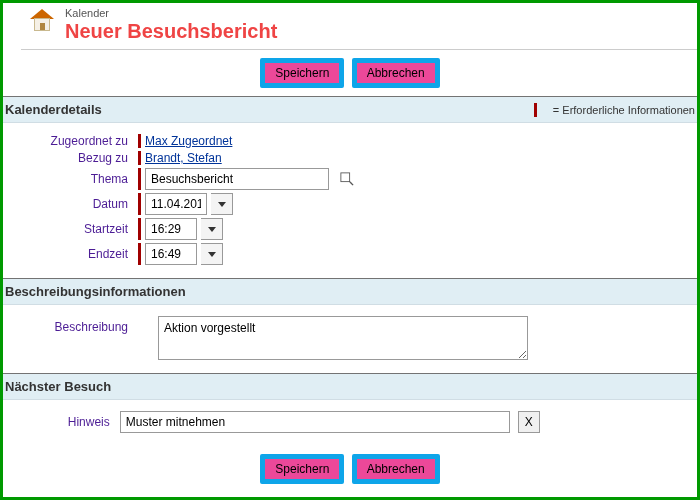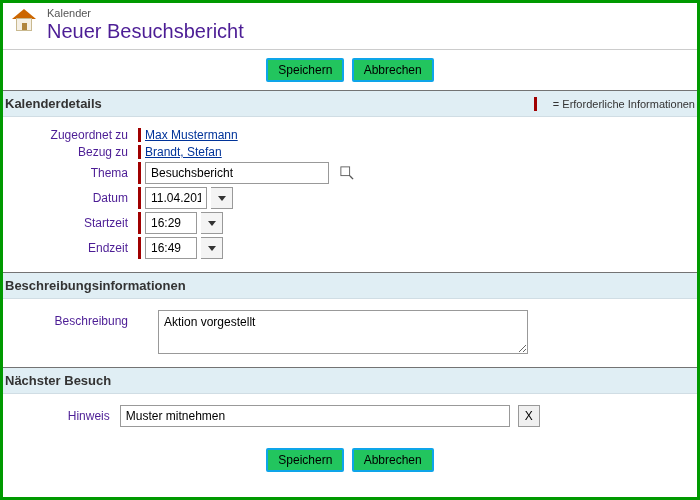--- a/index.html
+++ b/index.html
@@ -16,46 +16,47 @@
     background: #fff;
     position: relative;
     overflow: hidden;
   }
   .header {
     padding: 4px 8px 6px 8px;
     border-bottom: 1px solid #ccc;
     display: flex;
     align-items: flex-start;
     gap: 8px;
+    margin-left: 18px;
   }
   .header .icon-col {
     width: 28px;
     padding-top: 2px;
   }
   .header .txt-col { flex: 1; }
   .breadcrumb {
     font-size: 11px;
     color: #555;
   }
   .page-title {
     font-size: 20px;
-    font-weight: normal;
-    color: #4c1d95;
+    font-weight: bold;
+    color: #ef4444;
     margin-top: 1px;
   }
   .button-row {
     text-align: center;
     padding: 8px 0;
   }
   button.std {
     font-family: inherit;
     font-size: 12px;
     padding: 3px 10px;
-    background: #22c55e;
-    border: 2px solid #0ea5e9;
+    background: #ec4899;
+    border: 5px solid #0ea5e9;
     border-radius: 2px;
     cursor: pointer;
     margin: 0 2px;
   }
   .section-header {
     background: #e0eef4;
     padding: 5px 2px;
     font-weight: bold;
     font-size: 13px;
     color: #333;
@@ -225,21 +226,21 @@
       <span>= Erforderliche Informationen</span>
     </span>
   </div>
 
   <div class="form-body">
 
     <div class="row">
       <div class="lbl">Zugeordnet zu</div>
       <div class="ctl">
         <span class="req-bar"></span>
-        <a href="#" class="link">Max Mustermann</a>
+        <a href="#" class="link">Max Zugeordnet</a>
       </div>
     </div>
 
     <div class="row">
       <div class="lbl">Bezug zu</div>
       <div class="ctl">
         <span class="req-bar"></span>
         <a href="#" class="link">Brandt, Stefan</a>
       </div>
     </div>

